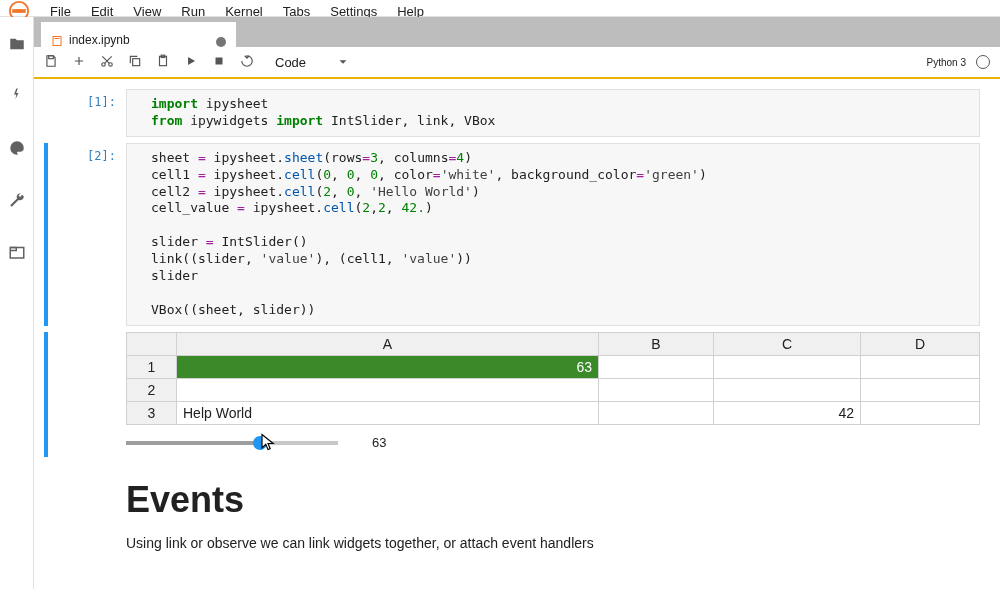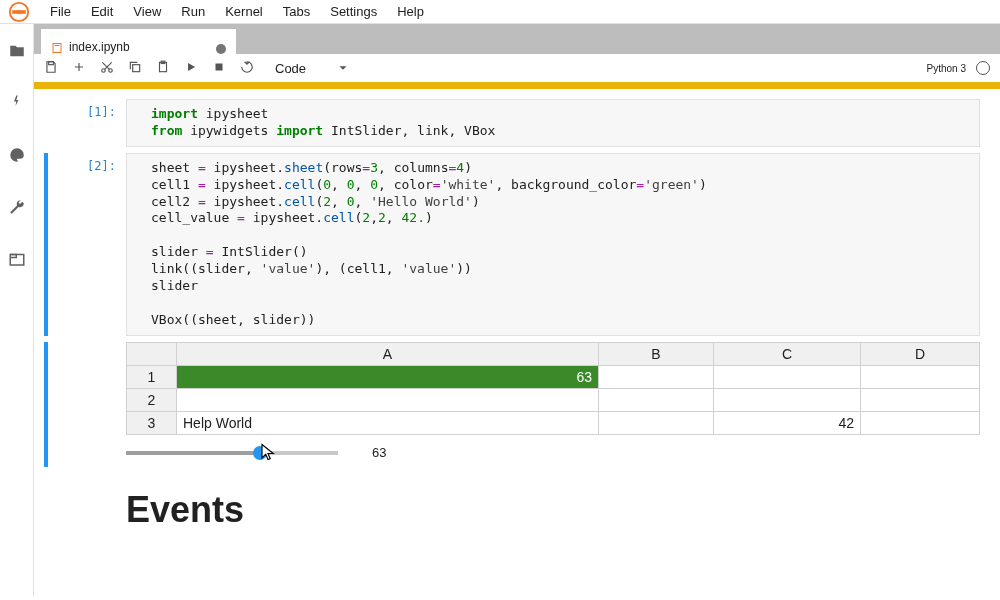--- a/index.html
+++ b/index.html
@@ -1,33 +1,33 @@
 <!DOCTYPE html>
 <html><head>
 <meta charset="utf-8">
 <style>
 * { box-sizing: border-box; margin: 0; padding: 0; }
 body { font-family: -apple-system, BlinkMacSystemFont, "Segoe UI", Helvetica, Arial, sans-serif; font-size: 13px; color: #212121; background: #fff; }
 
-.topmenu { display: flex; align-items: center; height: 24px; padding: 0 8px; border-bottom: 1px solid #e0e0e0; }
+.topmenu { display: flex; height: 17px; padding: 0 8px; border-bottom: 1px solid #e0e0e0; }
 .topmenu .logo { width: 22px; height: 22px; margin-right: 10px; }
 .topmenu .item { padding: 4px 10px; cursor: pointer; font-size: 13px; }
 
 .shell { display: flex; height: calc(100vh - 28px); }
 .leftbar { width: 34px; background: #fff; border-right: 1px solid #e0e0e0; display: flex; flex-direction: column; align-items: center; padding-top: 18px; gap: 34px; }
 .leftbar .licon { width: 18px; height: 18px; color: #616161; display:flex; align-items:center; justify-content:center; }
 
 .mainarea { flex: 1; display: flex; flex-direction: column; background: #fff; min-width: 0; }
 
 .tabbar { height: 30px; background: #bdbdbd; display: flex; align-items: flex-end; padding-left: 6px; }
 .tab { background: #fff; height: 26px; display: flex; align-items: flex-end; padding: 0 10px; border: 1px solid #bdbdbd; border-bottom: none; font-size: 12px; gap: 6px; }
 .tab .nbicon { width: 12px; height: 12px; }
 .tab .dirty { width: 10px; height: 10px; border-radius: 50%; background: #757575; margin-left: 80px; }
 
-.toolbar { height: 32px; border-bottom: 7px solid #eab308; display: flex; align-items: center; padding: 14px 10px; gap: 14px; }
+.toolbar { height: 32px; border-bottom: 2px solid #eab308; display: flex; align-items: center; padding: 14px 10px; gap: 14px; }
 .toolbar .group { display: flex; gap: 14px; align-items: center; }
 .toolbar svg { width: 14px; height: 14px; color: #555; }
 .celltype { display: flex; align-items: center; gap: 30px; font-size: 13px; padding: 0 6px; border: 1px solid transparent; }
 .spacer { flex: 1; }
 .kernel { display: flex; align-items: center; gap: 10px; font-size: 10px; }
 .kernel .circle { width: 14px; height: 14px; border: 1.5px solid #555; border-radius: 50%; }
 
 .notebook { flex: 1; overflow: auto; padding: 10px 20px 30px 10px; }
 .cell { display: flex; margin-bottom: 6px; }
 .prompt { width: 78px; text-align: right; padding-right: 10px; font-family: "DejaVu Sans Mono", Menlo, monospace; font-size: 12px; color: #307fc1; padding-top: 6px; }
@@ -244,18 +244,19 @@
               </svg>
           </div>
         </div>
       </div>
 
       <div class="cell">
         <div class="leftbar-cell"></div>
         <div class="prompt"></div>
         <div class="cellbody mdcell">
           <h2>Events</h2>
+          <p>Using link or observe we can link widgets together, or attach event handlers</p>
         </div>
       </div>
 
     </div>
   </div>
 </div>
 
 </body></html>

